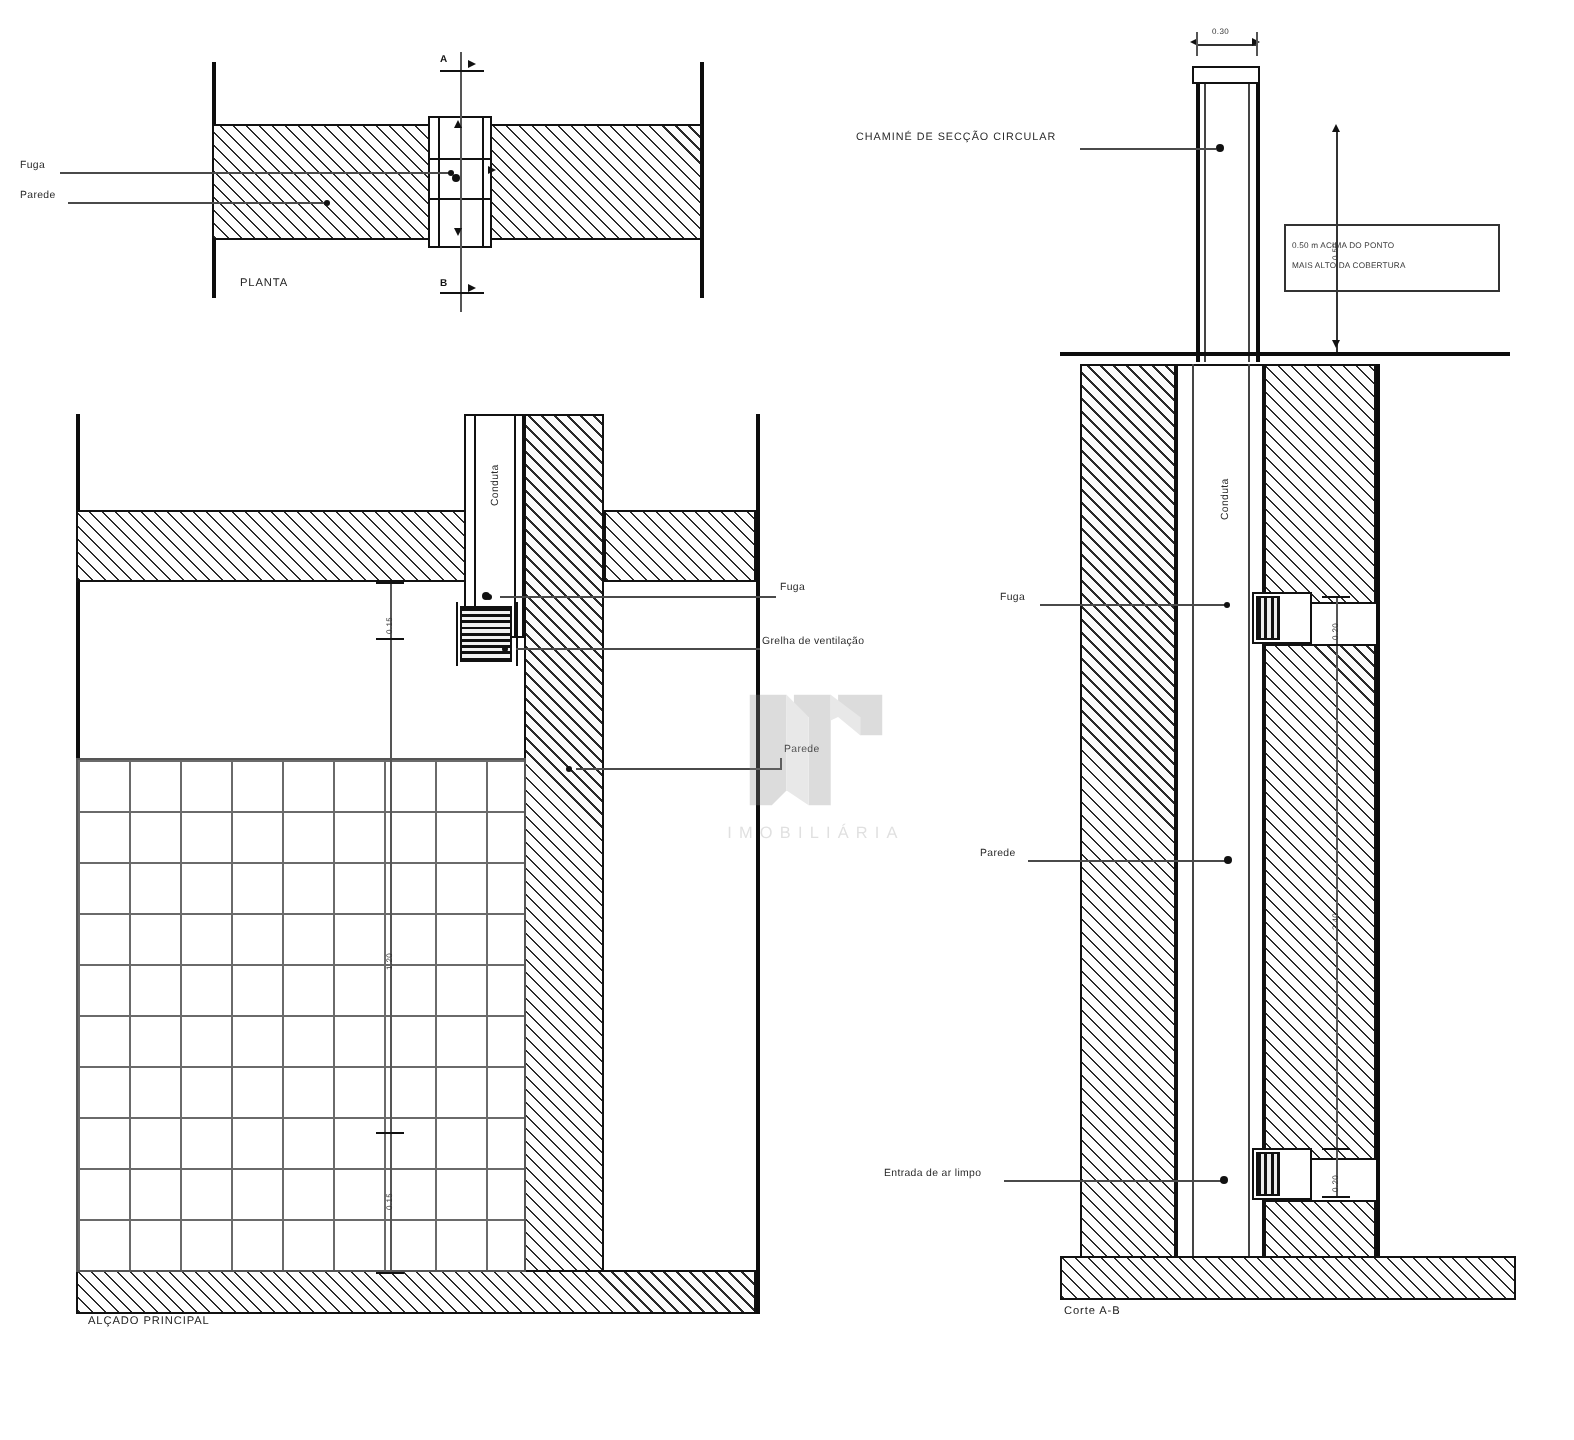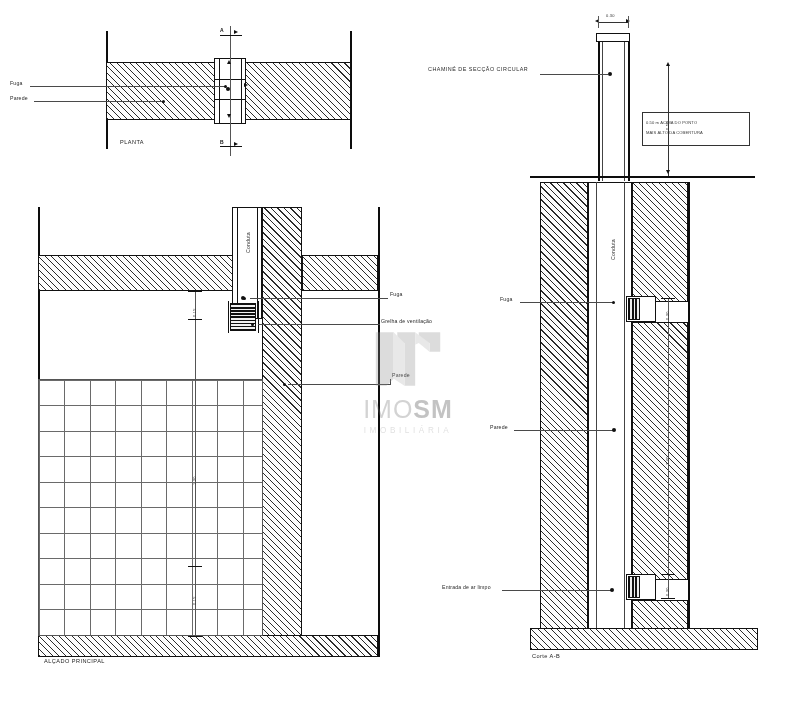--- a/index.html
+++ b/index.html
@@ -301,17 +301,16 @@
       <g fill="#8e8e8e">
         <polygon points="14,8 34,8 34,60 26,68 14,68"></polygon>
         <polygon points="38,8 58,8 58,68 46,68 46,20 38,20"></polygon>
         <polygon points="62,8 86,8 86,30 74,30 74,20 62,20"></polygon>
       </g>
       <g fill="#b4b4b4">
         <polygon points="34,8 46,20 46,68 34,60"></polygon>
         <polygon points="58,8 74,20 74,30 62,20 58,22"></polygon>
       </g>
     </svg>
-    <div class="wm-text"><span>IMO</span><b>SM</b></div>
     <div class="wm-sub">IMOBILIÁRIA</div>
   </div>
 
 </div>
 
 </body></html>

